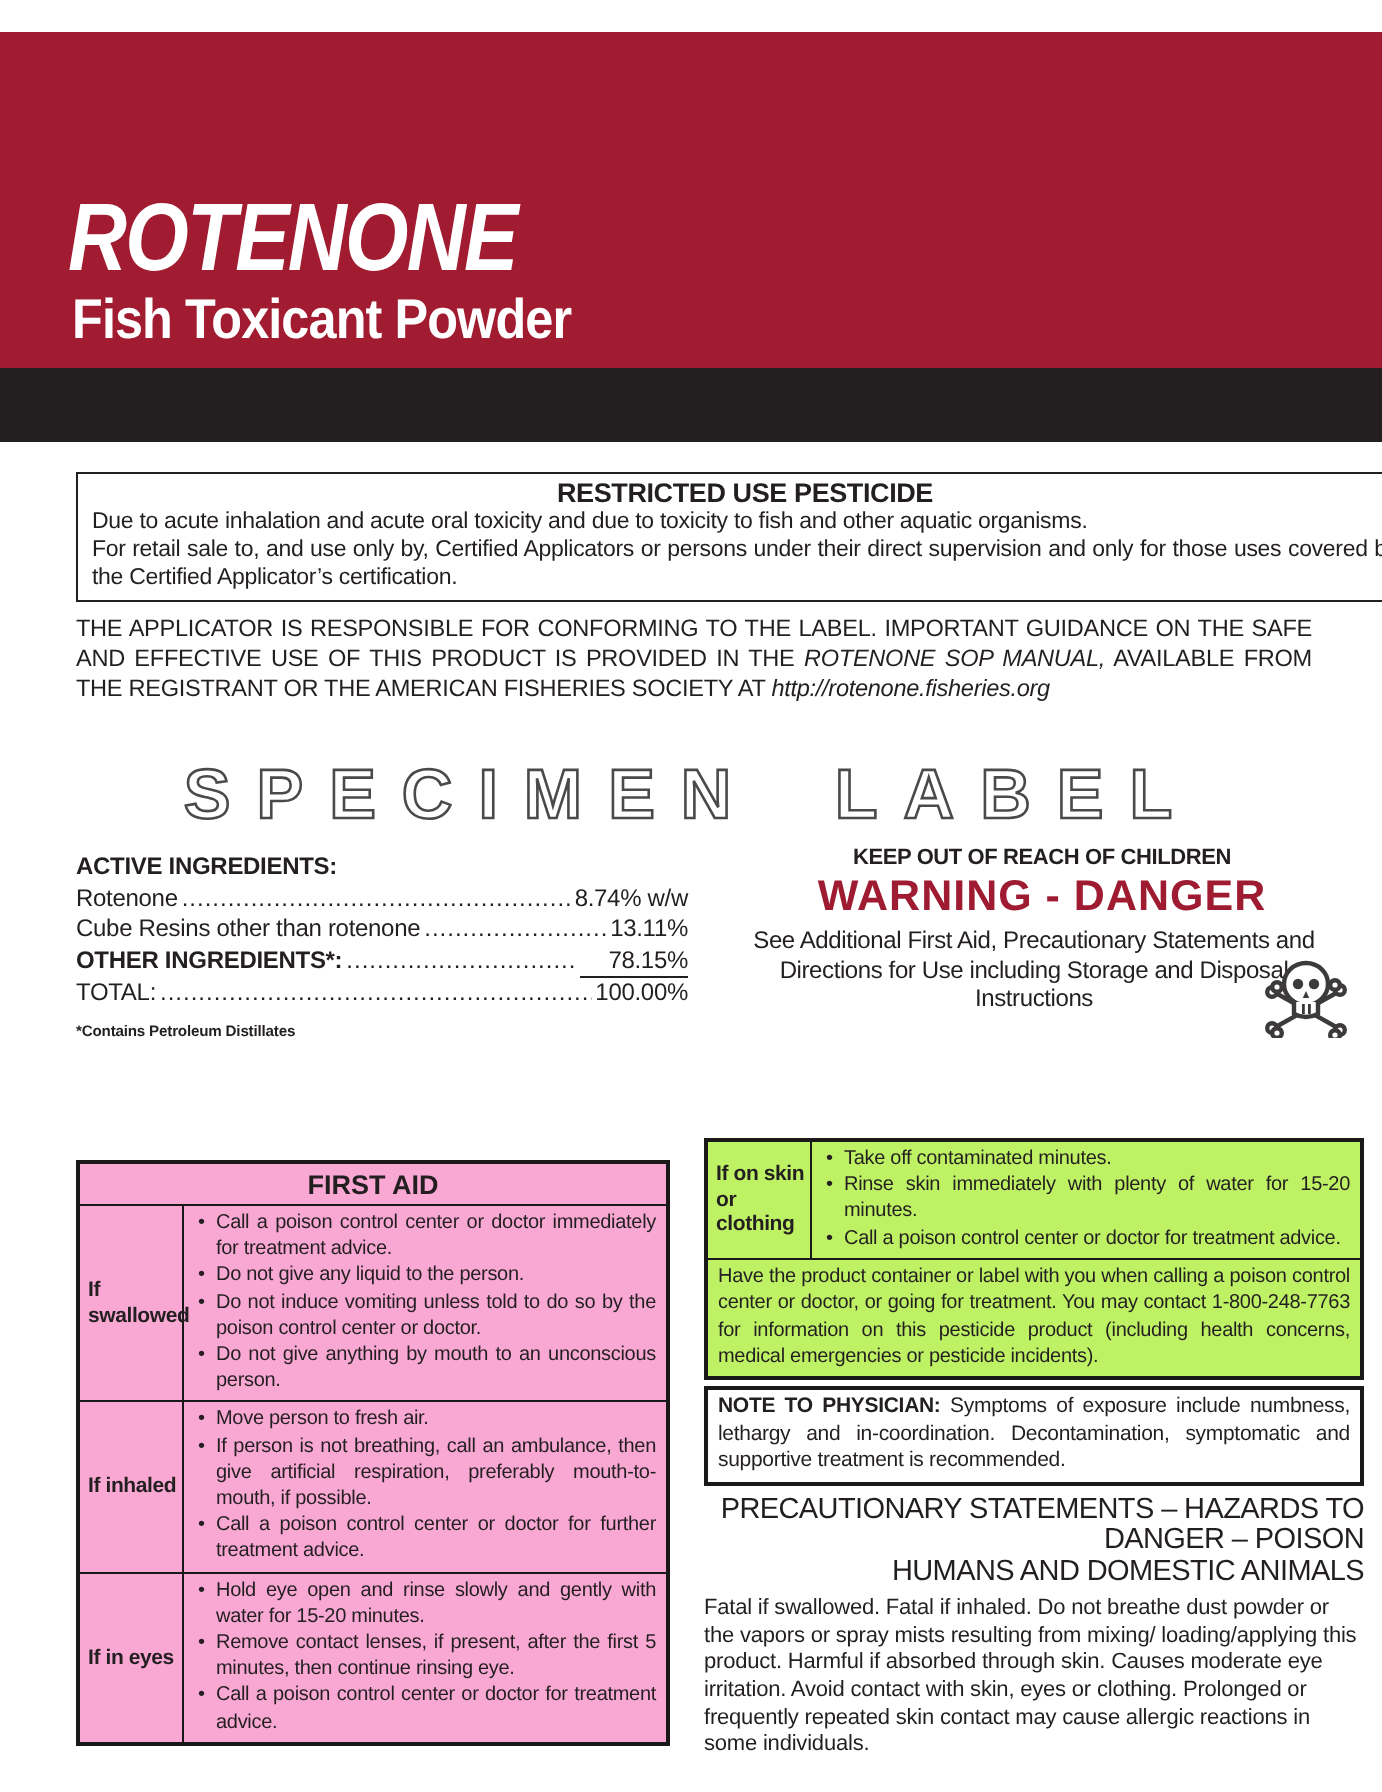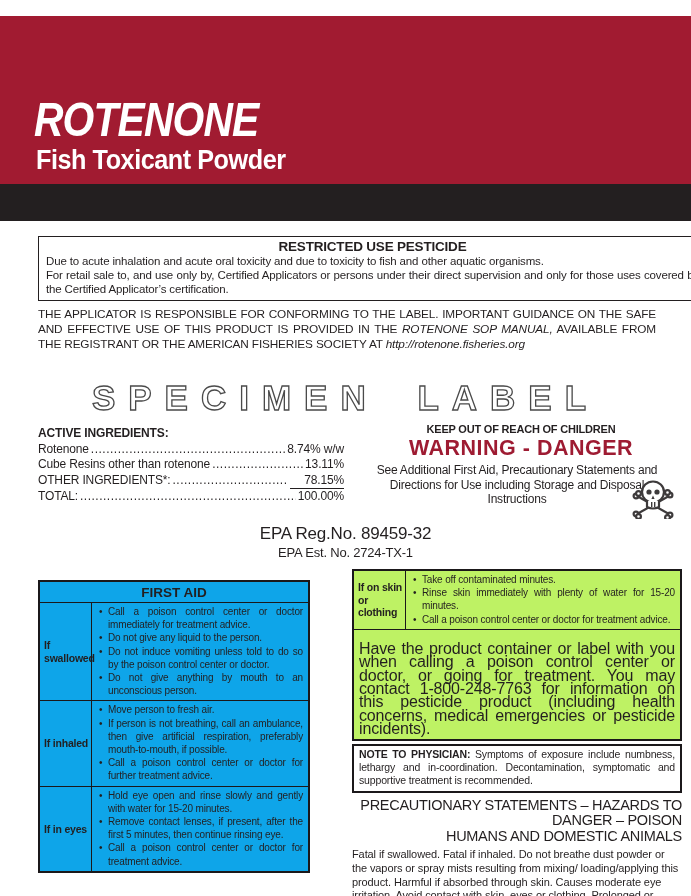--- a/index.html
+++ b/index.html
@@ -31,53 +31,53 @@
               letter-spacing:13px; word-spacing:16px; white-space:nowrap; color:#4a4a4a; }
   @supports (-webkit-text-stroke: 1px #000) {
     .specimen { color:#ffffff; -webkit-text-stroke:1.3px #4a4a4a; }
   }
 
   
   .ingredients { position:absolute; left:38px; top:410px; width:306px; font-size:12px; line-height:15.5px; letter-spacing:-.15px; }
   .ing-heading { font-weight:bold; }
   .ing-row { display:flex; align-items:baseline; }
   .ing-row .lbl { white-space:nowrap; }
-  .ing-row.bold .lbl { font-weight:normal; }
+  .ing-row.bold .lbl { font-weight:bold; }
   .ing-row .leader { flex:1; overflow:hidden; white-space:nowrap; margin:0 2px; }
   .ing-row .leader::after { content:"................................................................................................."; letter-spacing:.5px; }
   .ing-row .val { white-space:nowrap; }
   .ing-row.sum .val { border-bottom:1.5px solid #231F20; padding-left:14px; }
   .ing-footnote { font-size:7.6px; font-weight:bold; margin-top:3px; letter-spacing:-.1px; }
 
   
   .warn-block { position:absolute; left:360px; top:407px; width:322px; text-align:center; }
   .keep-out { font-size:11px; font-weight:bold; letter-spacing:-.2px; }
   .signal-words { font-size:21.5px; font-weight:bold; color:var(--warning-red,#9E1B32); letter-spacing:.5px; margin-top:1px; }
   .see-additional { font-size:12px; line-height:14.5px; margin-top:2px; padding:0 10px 0 2px; letter-spacing:-.2px; }
   .skull-wrap { position:absolute; right:6px; top:56px; width:46px; height:40px; }
 
   
   .epa-block { position:absolute; left:0; top:508px; width:691px; text-align:center; }
   .epa-reg { font-size:17px; letter-spacing:-.2px; }
   .epa-est { font-size:13px; letter-spacing:-.2px; margin-top:1px; }
 
   
-  .fa-table { position:absolute; left:38px; top:564px; width:272px; border:2px solid #1b181a; background:#0ea5e9; }
+  .fa-table { position:absolute; left:38px; top:564px; width:297px; border:2px solid #1b181a; background:#f9a8d4; }
   .fa-header { text-align:center; font-weight:bold; font-size:13.5px; padding:3px 0 2px 0; border-bottom:1.5px solid #1b181a; }
   .fa-row { display:flex; border-bottom:1.5px solid #1b181a; }
   .fa-row:last-child { border-bottom:none; }
   .fa-label { width:52px; flex:0 0 52px; border-right:1.5px solid #1b181a; font-weight:bold; font-size:10.5px;
               line-height:12.5px; display:flex; align-items:center; padding:2px 2px 2px 4px; letter-spacing:-.2px; }
   .fa-cell { flex:1; padding:2px 5px 3px 5px; font-size:10px; line-height:13.2px; text-align:justify; letter-spacing:-.15px; }
   .bullet { position:relative; padding-left:11px; }
   .bullet::before { content:"\2022"; position:absolute; left:2px; top:0; }
 
   .fa-right { position:absolute; left:352px; top:553px; width:330px; }
   .fa-table2 { border:2px solid #1b181a; background:#bef264; }
-  .fa-span-cell { border-top:1.5px solid #1b181a; padding:12px 5px 3px 5px; font-size:16px; line-height:13.4px;
+  .fa-span-cell { border-top:1.5px solid #1b181a; padding:2px 5px 3px 5px; font-size:10px; line-height:13.4px;
                   text-align:justify; letter-spacing:-.15px; }
   .note-box { border:2px solid #1b181a; margin-top:3px; padding:2px 5px 3px 5px; font-size:10.5px; line-height:13.4px;
               text-align:justify; letter-spacing:-.15px; }
   .note-box .bold { font-weight:bold; }
 
   .precaution-heading { margin-top:5px; text-align:right; font-weight:normal; font-size:14.5px; line-height:15.5px; letter-spacing:-.3px; }
   .precaution-body { margin-top:4px; font-size:11px; line-height:13.6px; letter-spacing:-.1px; }
 
   .page-edge { position:absolute; left:0; top:890px; width:691px; height:2px; background:#c7ccd2; }
 </style>
@@ -116,20 +116,21 @@
     <div class="ing-row bold sum">
       <span class="lbl">OTHER INGREDIENTS*:</span>
       <span class="leader"></span>
       <span class="val">78.15%</span>
     </div>
     <div class="ing-row">
       <span class="lbl">TOTAL:</span>
       <span class="leader"></span>
       <span class="val">100.00%</span>
     </div>
+    <div class="ing-footnote">*Contains Petroleum Distillates</div>
   </div>
 
   <div class="warn-block">
     <div class="keep-out">KEEP OUT OF REACH OF CHILDREN</div>
     <div class="signal-words">WARNING - DANGER</div>
     <div class="see-additional">See Additional First Aid, Precautionary Statements and Directions for Use including Storage and Disposal Instructions</div>
     <div class="skull-wrap">
       <svg viewBox="0 0 46 40" width="46" height="40">
         <g stroke="#3d3a3b" stroke-width="2.2" fill="#ffffff" stroke-linecap="round" stroke-linejoin="round">
           <path d="M7 35 L39 17"></path>
@@ -149,24 +150,20 @@
           <circle cx="19" cy="13" r="2.6"></circle>
             <circle cx="27" cy="13" r="2.6"></circle>
           <path d="M23 16.5 L21.4 20 L24.6 20 Z"></path>
           <rect x="21" y="23" width="1.4" height="5"></rect>
             <rect x="24" y="23" width="1.4" height="5"></rect>
         </g>
       </svg>
     </div>
   </div>
 
-  <div class="epa-block">
-    <div class="epa-reg">EPA Reg.No. 89459-32</div>
-    <div class="epa-est">EPA Est. No. 2724-TX-1</div>
-  </div>
 
   <div class="fa-table">
     <div class="fa-header">FIRST AID</div>
     <div class="fa-row">
       <div class="fa-label">If swallowed</div>
       <div class="fa-cell">
         <div class="bullet">Call a poison control center or doctor immediately for treatment advice.</div>
         <div class="bullet">Do not give any liquid to the person.</div>
         <div class="bullet">Do not induce vomiting unless told to do so by the poison control center or doctor.</div>
         <div class="bullet">Do not give anything by mouth to an unconscious person.</div>

